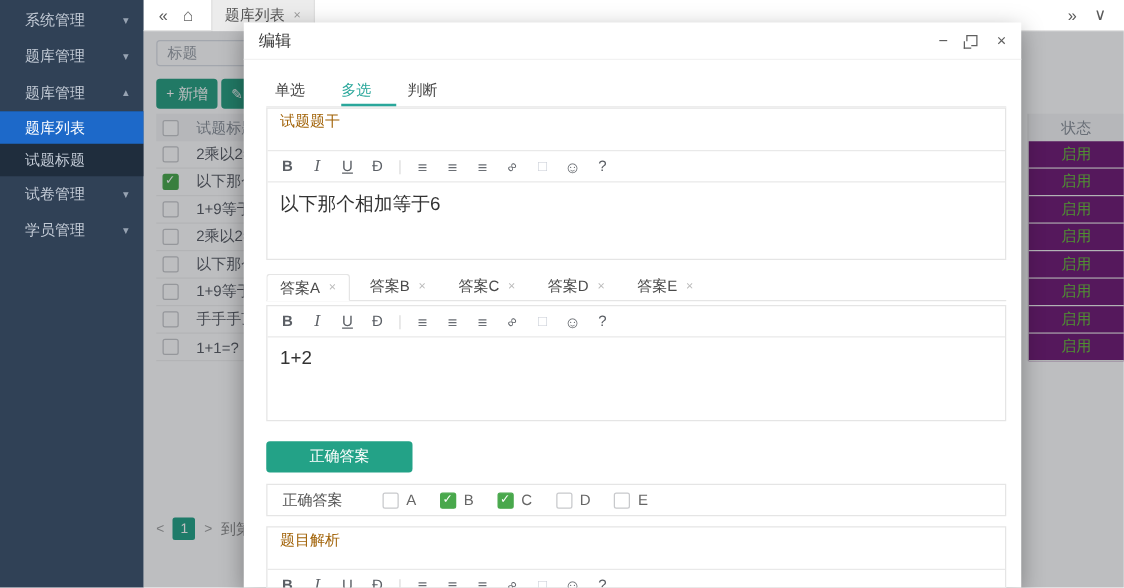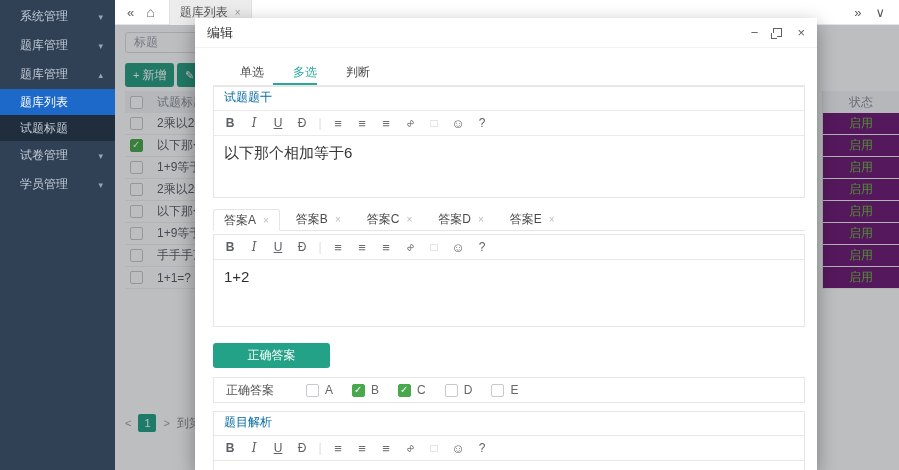--- a/index.html
+++ b/index.html
@@ -59,26 +59,26 @@
          box-shadow:0 6px 18px rgba(0,0,0,.35);display:flex;flex-direction:column}
   .modal-header{height:30px;flex:0 0 auto;display:flex;align-items:center;padding:0 12px;border-bottom:1px solid #f2f2f2}
   .modal-title{font-size:13px;color:#333}
   .win-controls{margin-left:auto;display:flex;align-items:center;gap:15px;color:#5f5f5f}
   .win-controls .wc{cursor:pointer;font-size:13px;line-height:1}
   .maxbox{width:9px;height:9px;border:1px solid #5f5f5f;display:inline-block;position:relative;cursor:pointer}
   .maxbox::after{content:"";position:absolute;left:-3px;bottom:-3px;width:5px;height:5px;border-left:1px solid #5f5f5f;border-bottom:1px solid #5f5f5f;background:#fff}
   .modal-body{padding:10px 12px 0 18px;flex:1;overflow:hidden}
 
   .qtabs{display:flex;border-bottom:1px solid #e8e8e8;padding-left:7px;height:28px}
-  .qtab{width:44px;text-align:right;margin-right:9px;font-size:12px;color:#4a4a4a;
+  .qtab{width:44px;text-align:left;margin-right:9px;font-size:12px;color:#4a4a4a;
         padding-top:6px;cursor:pointer;border-bottom:2px solid transparent}
   .qtab.active{color:#2aa79b;border-bottom-color:#2aa79b}
 
   .panel{border:1px solid #e5e5e5;background:#fff}
-  .panel-label{height:24px;line-height:21px;padding:0 10px;font-size:12px;color:#0369a1;border-bottom:1px solid #e9e9e9}
+  .panel-label{height:34px;line-height:21px;padding:0 10px;font-size:12px;color:#a16207;border-bottom:1px solid #e9e9e9}
   .toolbar{height:25px;display:flex;align-items:center;padding:0 4px;border-bottom:1px solid #e9e9e9}
   .tbn{width:24px;text-align:center;color:#5c6066;font-size:12px;cursor:pointer;flex:0 0 auto}
   .tbn .g{display:inline-block}
   .tbn.bold .g{font-weight:700}
   .tbn.italic .g{font-style:italic;font-family:"DejaVu Serif",serif}
   .tbn.underline .g{text-decoration:underline}
   .tbn.divider{width:12px;color:#dcdcdc;cursor:default}
   .tbn.align .g{font-size:13px;color:#6a6e74}
   .tbn.link .g{transform:rotate(-45deg);font-size:11px}
   .tbn.image{color:#c9ced6}

